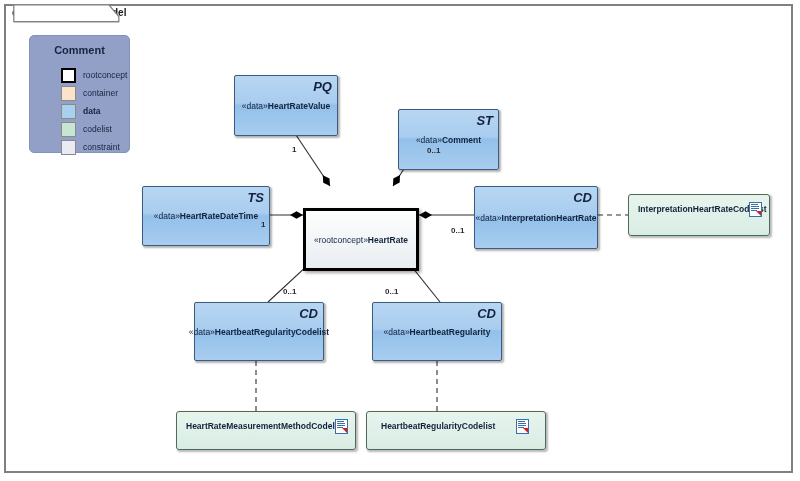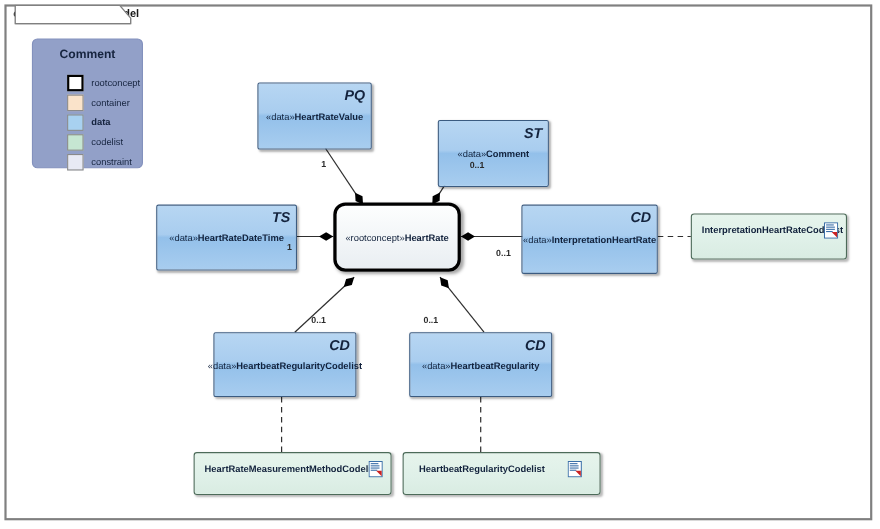--- a/index.html
+++ b/index.html
@@ -85,22 +85,23 @@
   }
   .node-data {
     background: linear-gradient(to bottom, #b7d6f2 0%, #a9cdef 45%, #93c0ea 50%, #a8cdef 100%);
     border: 1px solid #3b5b80;
     border-radius: 2px;
     box-shadow: 1.5px 1.5px 2px rgba(0,0,0,0.30);
   }
   .node-root {
     background: linear-gradient(to bottom, #fdfefe 0%, #f3f6f8 50%, #e9eef2 100%);
     border: 3px solid #000000;
-    border-radius: 11px;
+    border-radius: 0;
     box-shadow: 2px 2px 3px rgba(0,0,0,0.35);
+    margin-top: 24px;
   }
   .node-codelist {
     background: linear-gradient(to bottom, #e6f4ec 0%, #dff0e8 60%, #d9ece2 100%);
     border: 1px solid #4c6b59;
     border-radius: 3px;
     box-shadow: 1.5px 1.5px 2px rgba(0,0,0,0.28);
   }
   .node-inner {
     position: absolute;
     left: 0; right: 0; top: 0; bottom: 0;

